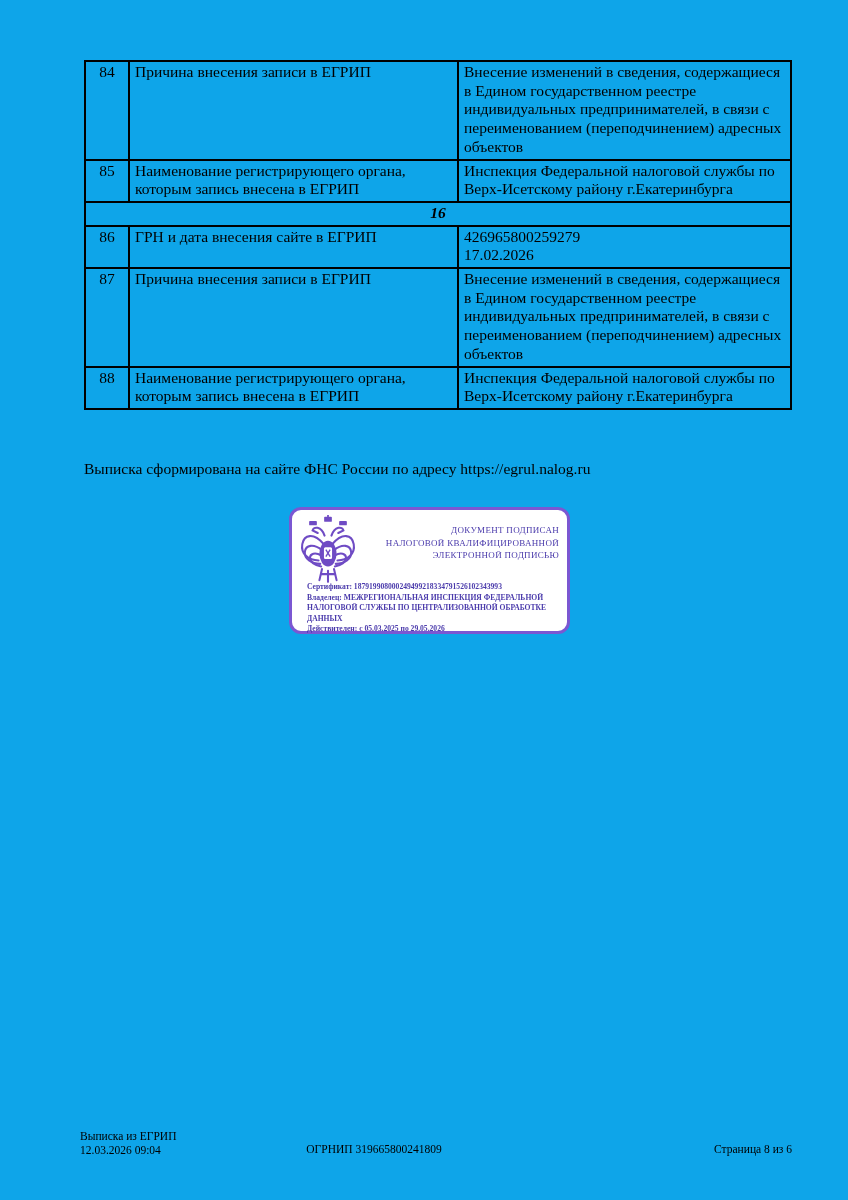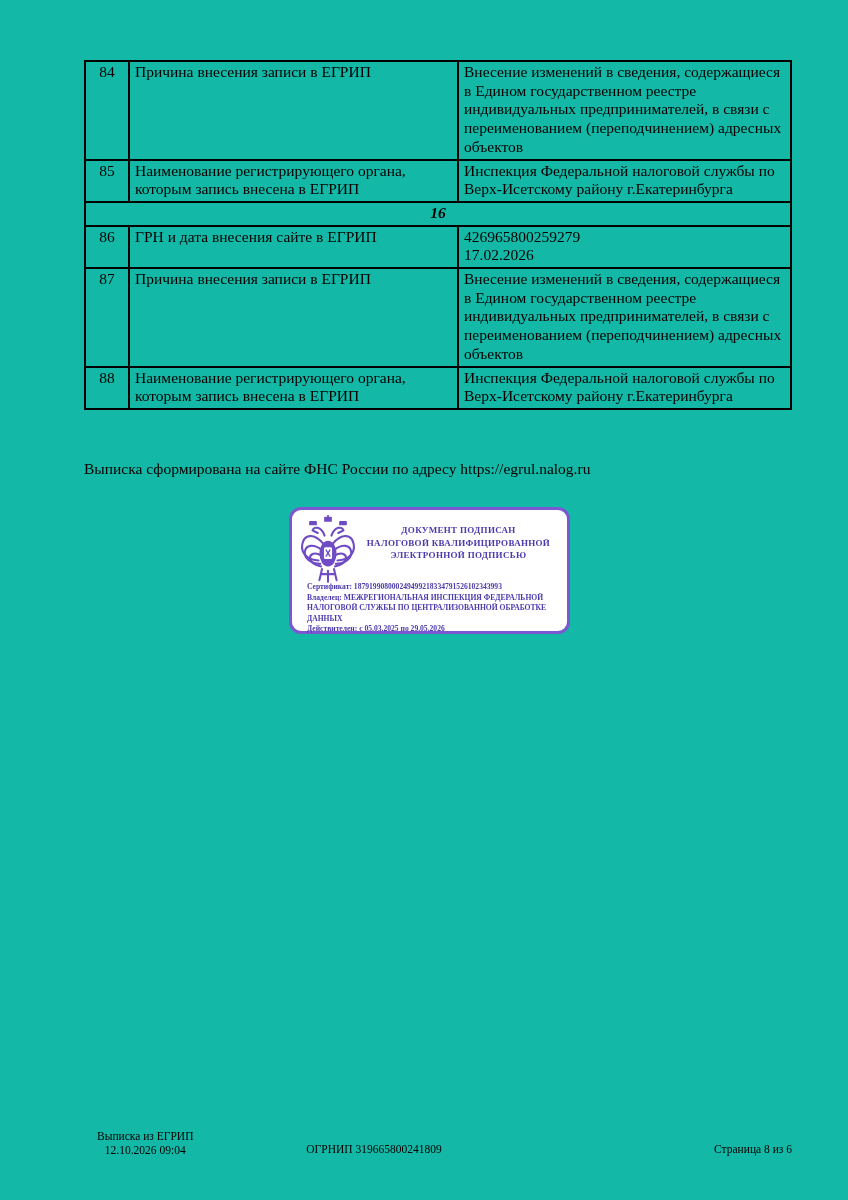--- a/index.html
+++ b/index.html
@@ -1,20 +1,20 @@
 <!DOCTYPE html>
 <html><head>
 <meta charset="utf-8">
 <style>
   html, body { margin: 0; padding: 0; background: #ffffff; }
   .page {
     position: relative;
     width: 848px;
     height: 1200px;
-    background: #14b8a6;
+    background: #0ea5e9;
     font-family: "Liberation Serif", "DejaVu Serif", serif;
     color: #000000;
     overflow: hidden;
   }
 
   
   .egrip-table {
     position: absolute;
     left: 84px;
     top: 60px;
@@ -69,41 +69,41 @@
     padding: 5px 8px 0 6px;
   }
   .stamp-eagle { flex: 0 0 60px; height: 72px; }
   .stamp-titles {
     flex: 1 1 auto;
     text-align: center;
     padding-top: 9px;
   }
   .stamp-title-line {
     font-size: 9px;
-    font-weight: bold;
+    font-weight: normal;
     line-height: 12.5px;
     letter-spacing: 0.3px;
+    text-align: right;
   }
   .stamp-details {
     padding: 1px 12px 0 15px;
     font-size: 7.6px;
     font-weight: bold;
     line-height: 10.5px;
     margin-top: -6px;
   }
   .stamp-details .inline-label { font-weight: bold; }
 
   
   .footer-left {
     position: absolute;
-    left: 97px;
+    left: 80px;
     top: 1129px;
     font-size: 11.5px;
     line-height: 14px;
-    text-align: center;
   }
   .footer-center {
     position: absolute;
     left: 0;
     width: 748px;
     top: 1143px;
     text-align: center;
     font-size: 11.5px;
   }
   .footer-right {
@@ -192,18 +192,18 @@
     </div>
     <div class="stamp-details">
       <div><span class="inline-label">Сертификат:</span> <span>187919908000249499218334791526102343993</span></div>
       <div><span class="inline-label">Владелец:</span> <span>МЕЖРЕГИОНАЛЬНАЯ ИНСПЕКЦИЯ ФЕДЕРАЛЬНОЙ НАЛОГОВОЙ СЛУЖБЫ ПО ЦЕНТРАЛИЗОВАННОЙ ОБРАБОТКЕ ДАННЫХ</span></div>
       <div>Действителен: с 05.03.2025 по 29.05.2026</div>
     </div>
   </div>
 
   <div class="footer-left">
     <div>Выписка из ЕГРИП</div>
-    <div>12.10.2026 09:04</div>
+    <div>12.03.2026 09:04</div>
   </div>
   <div class="footer-center">ОГРНИП 319665800241809</div>
   <div class="footer-right">Страница 8 из 6</div>
 
 </div>
 
 </body></html>

